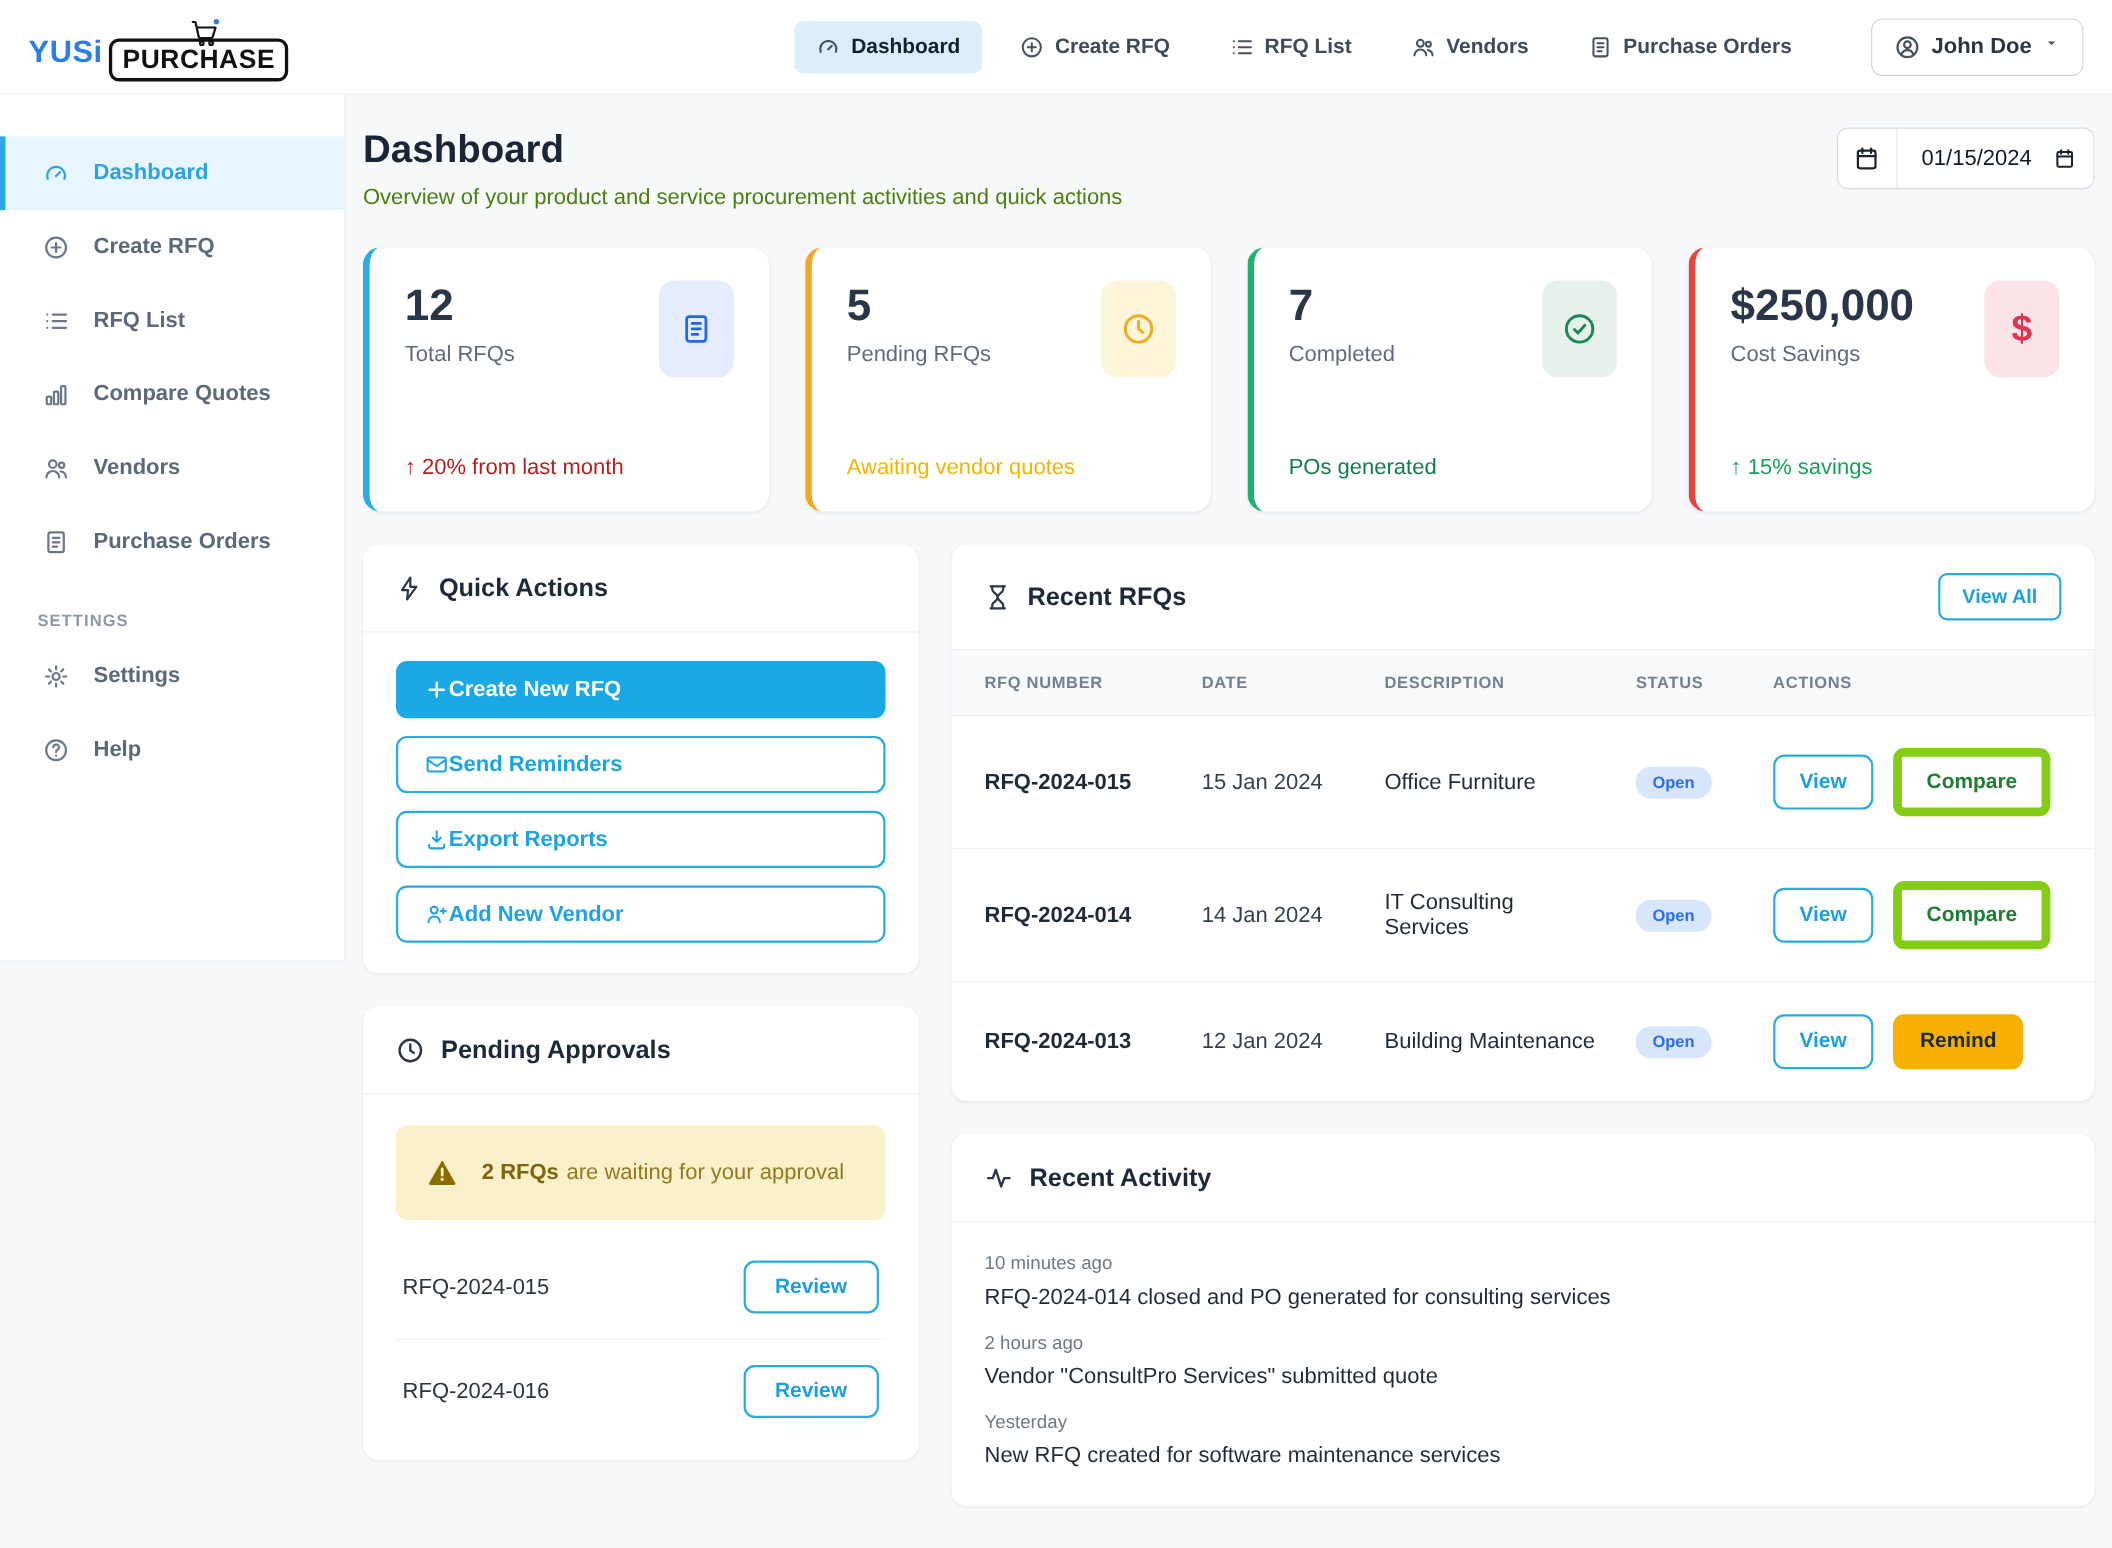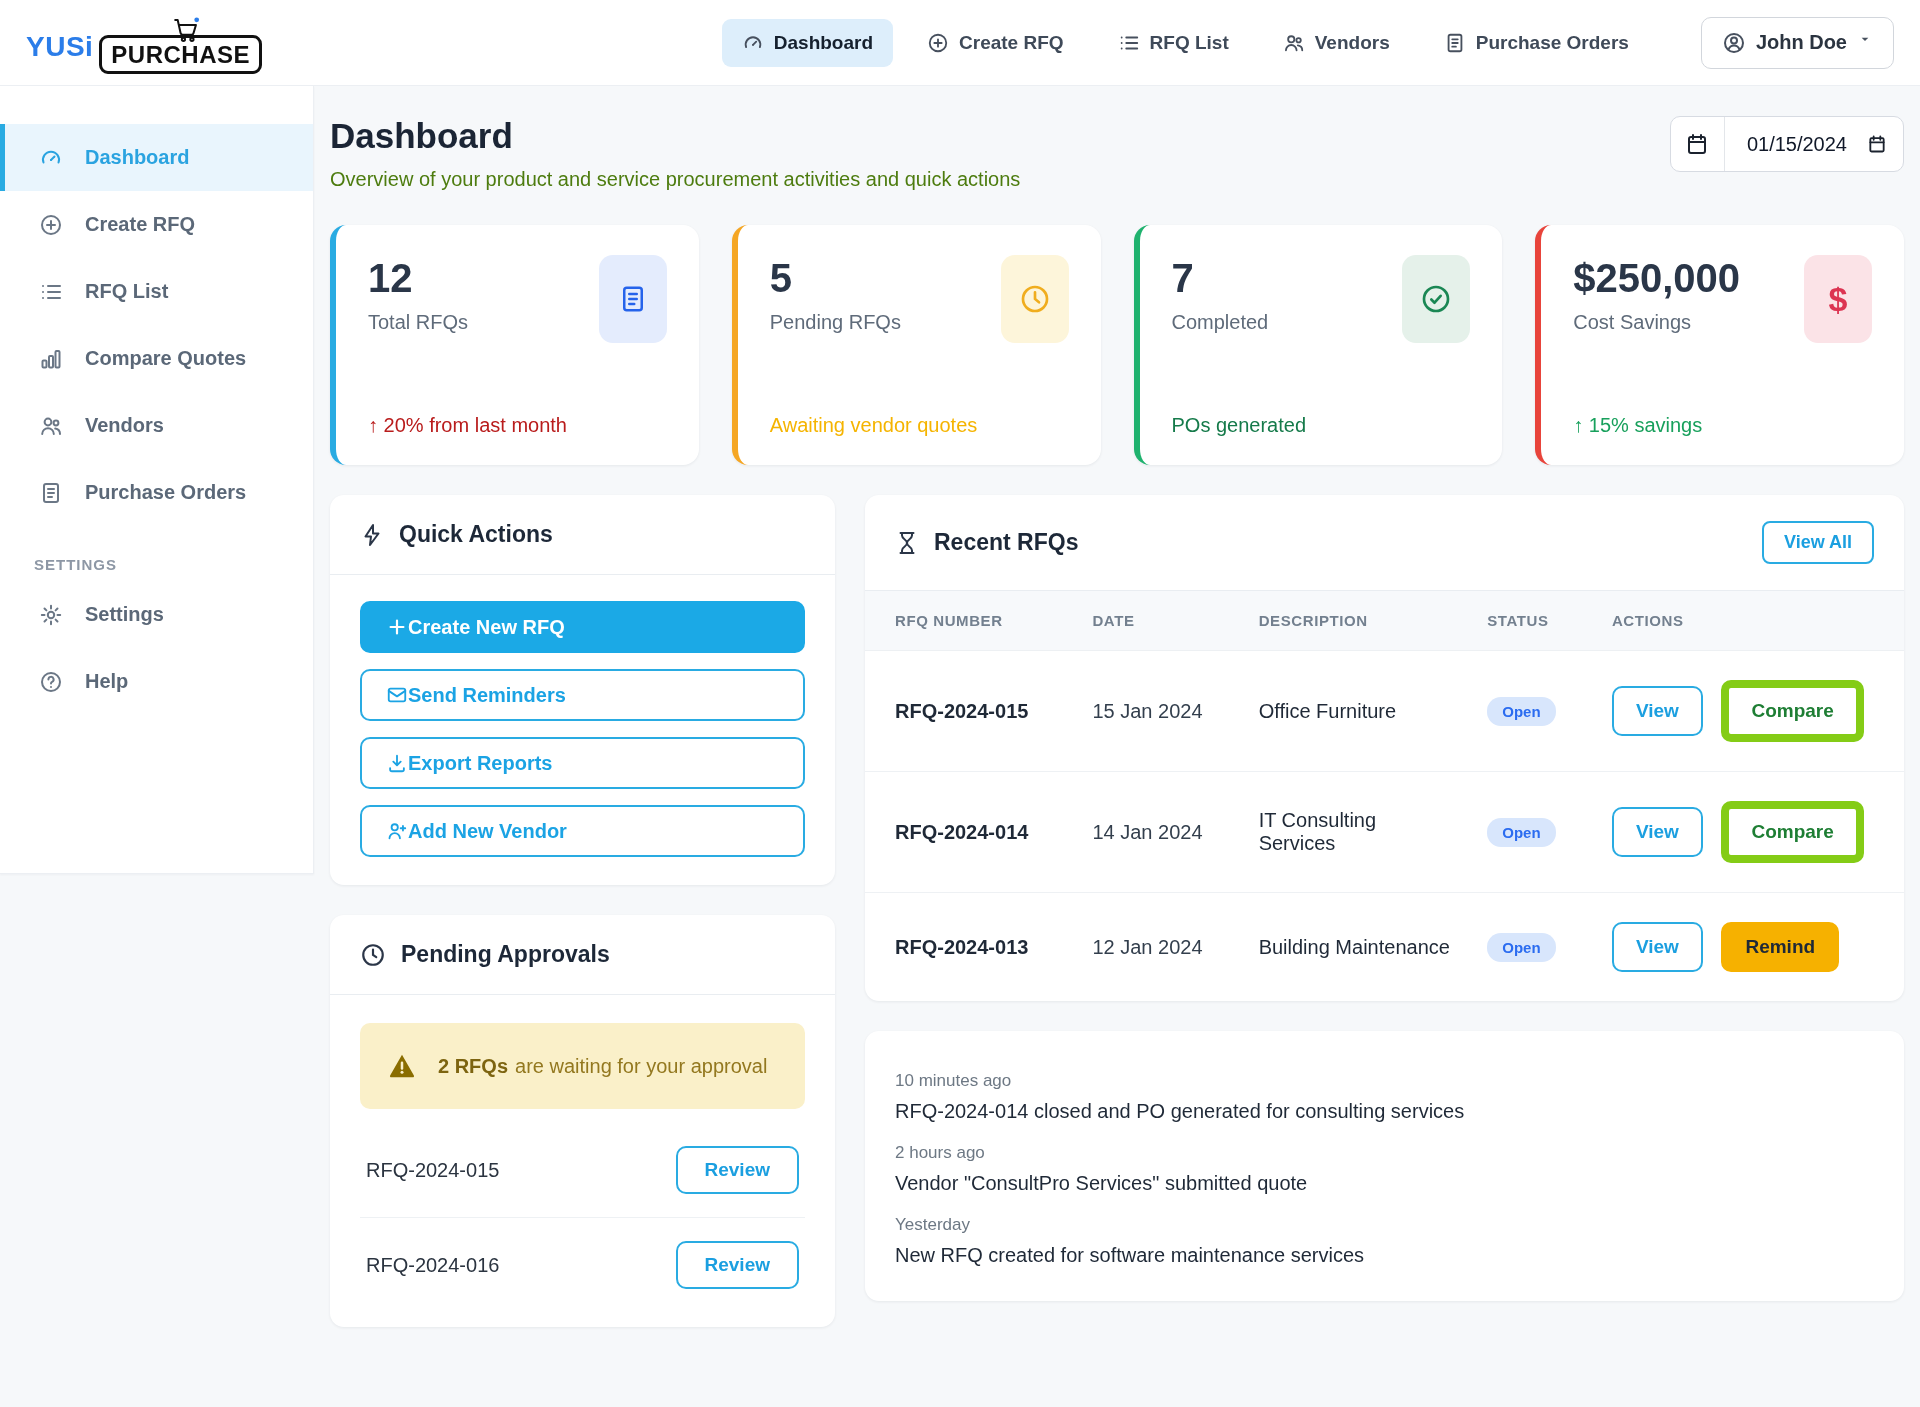--- a/index.html
+++ b/index.html
@@ -94,21 +94,21 @@
   .pa-body{padding:28px 30px 30px 30px;}
   .alert{display:flex;align-items:center;gap:20px;background:#faf0c9;border-radius:10px;padding:28px 26px;font-size:20px;color:#93781f;margin-bottom:14px;}
   .alert-bold{font-weight:700;color:#7d6410;margin-right:7px;}
   .approval-row{display:flex;justify-content:space-between;align-items:center;padding:23px 6px;border-bottom:1px solid #eef1f4;font-size:20px;color:#2b3440;}
   .approval-row:last-child{border-bottom:none;padding-bottom:8px;}
   .btn-review{border:2px solid #29abe2;color:#1b9fe0;background:#fff;border-radius:10px;font-size:19px;font-weight:700;padding:11px 27px;cursor:pointer;}
 
   
   .ra-body{padding:24px 30px 34px 30px;}
   .act-time{font-size:17px;color:#6d7884;margin-top:20px;}
-  .act-time:first-child{margin-top:16px;}
+  .act-time:first-child{margin-top:4px;}
   .act-text{font-size:20px;color:#1f2937;margin-top:9px;}
 </style>
 </head>
 <body>
 
 <header class="topbar">
   <div class="logo">
     <span class="logo-yusi">YUSi</span>
     <span class="logo-box-wrap">
       <span class="logo-cart">
@@ -509,20 +509,28 @@
                 <td>
                   <button class="btn btn-view">View</button>
                   <button class="btn btn-remind">Remind</button>
                 </td>
               </tr>
             </tbody>
           </table>
         </section>
 
         <section class="panel">
+          <div class="panel-head">
+            <span>
+              <svg width="26" height="26" viewBox="0 0 24 24" fill="none" stroke-width="2" stroke-linecap="round" stroke-linejoin="round">
+                  <path d="M3 12h4l2.5-7 4.5 14 2.5-7h4.5"></path>
+                </svg>
+            </span>
+            <span class="panel-title">Recent Activity</span>
+          </div>
           <div class="ra-body">
             <div class="act-time">10 minutes ago</div>
             <div class="act-text">RFQ-2024-014 closed and PO generated for consulting services</div>
             <div class="act-time">2 hours ago</div>
             <div class="act-text">Vendor "ConsultPro Services" submitted quote</div>
             <div class="act-time">Yesterday</div>
             <div class="act-text">New RFQ created for software maintenance services</div>
           </div>
         </section>
       </div>

